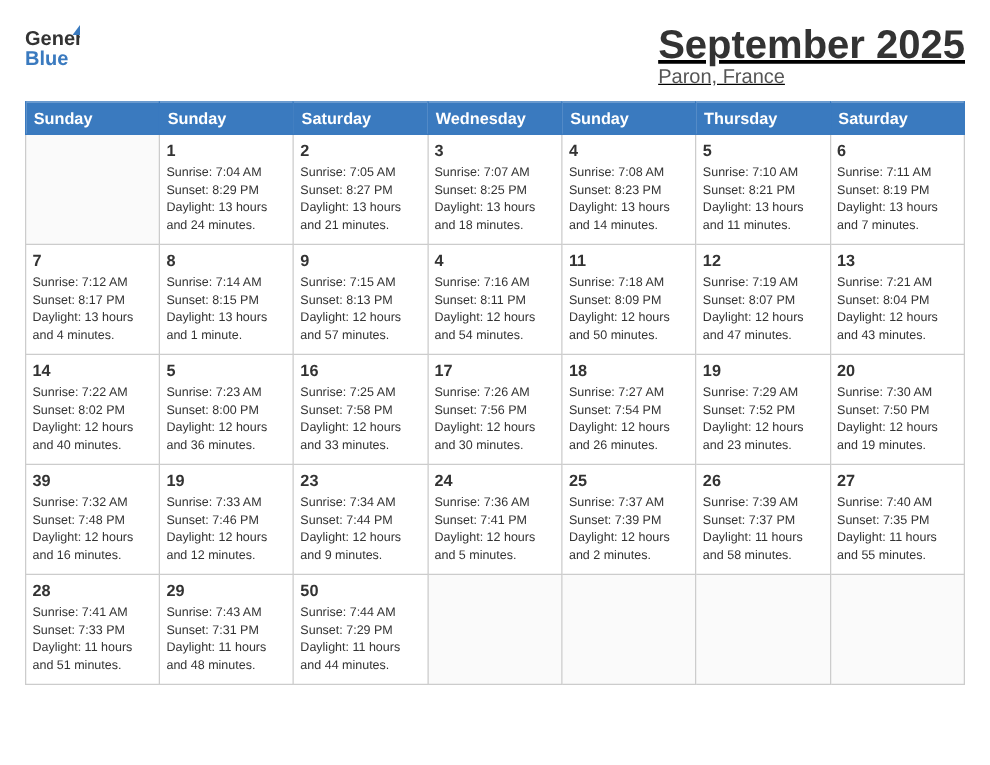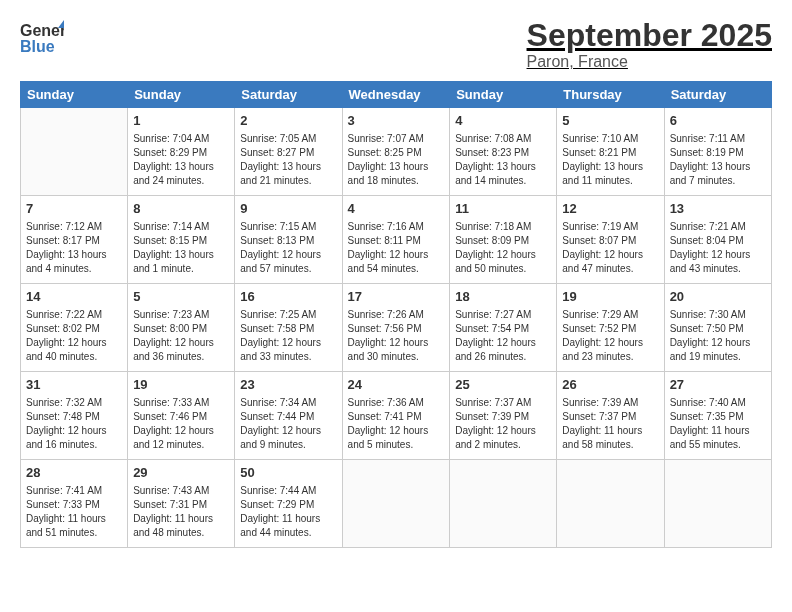--- a/index.html
+++ b/index.html
@@ -203,21 +203,21 @@
             <span class="day-num">19</span>
             <div class="day-info">Sunrise: 7:29 AM<br>Sunset: 7:52 PM<br>Daylight: 12 hours and 23 minutes.</div>
           </td>
           <td>
             <span class="day-num">20</span>
             <div class="day-info">Sunrise: 7:30 AM<br>Sunset: 7:50 PM<br>Daylight: 12 hours and 19 minutes.</div>
           </td>
         </tr>
         <tr>
           <td>
-            <span class="day-num">31</span>
+            <span class="day-num">39</span>
             <div class="day-info">Sunrise: 7:32 AM<br>Sunset: 7:48 PM<br>Daylight: 12 hours and 16 minutes.</div>
           </td>
           <td>
             <span class="day-num">19</span>
             <div class="day-info">Sunrise: 7:33 AM<br>Sunset: 7:46 PM<br>Daylight: 12 hours and 12 minutes.</div>
           </td>
           <td>
             <span class="day-num">23</span>
             <div class="day-info">Sunrise: 7:34 AM<br>Sunset: 7:44 PM<br>Daylight: 12 hours and 9 minutes.</div>
           </td>

